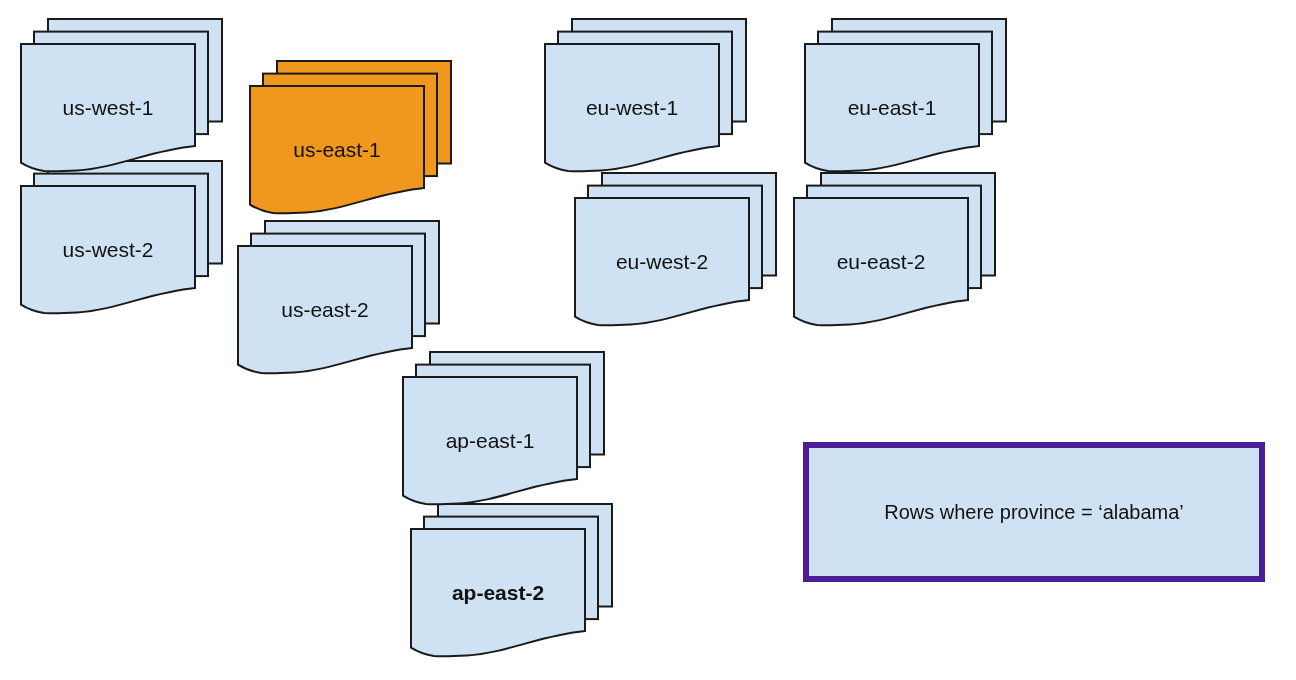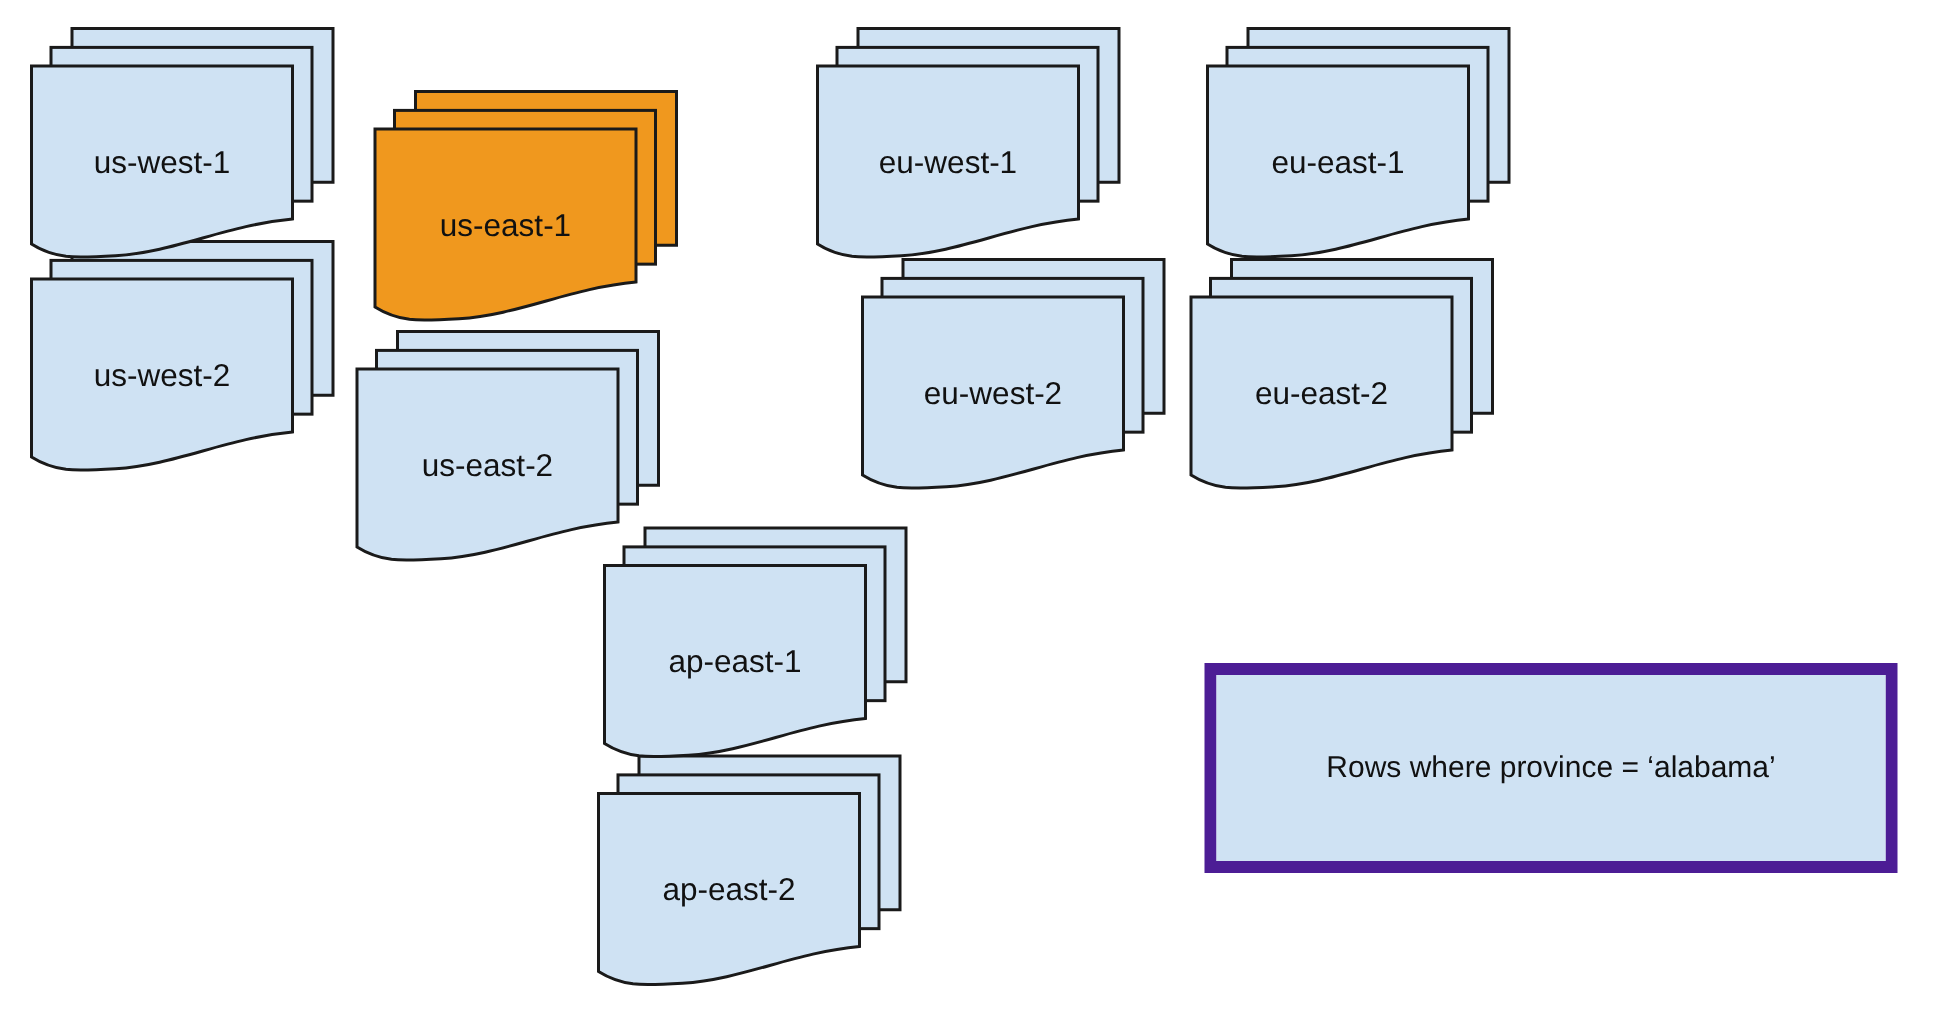--- a/index.html
+++ b/index.html
@@ -35,21 +35,21 @@
     font-size: 21px;
     fill: #111111;
     text-anchor: middle;
   }
   .legend {
     position: absolute;
     left: 803px;
     top: 442px;
     width: 462px;
     height: 140px;
-    border: 8px solid #4c1d95;
+    border: 6px solid #4c1d95;
     box-sizing: border-box;
     display: flex;
     gap: 44px;
   }
   .legend-row {
     flex: 1 1 0;
     display: flex;
     align-items: center;
     justify-content: center;
     font-size: 20px;
@@ -139,21 +139,21 @@
 
     <div class="stack" style="left: 402px; top: 351px; z-index: 2;">
       <svg width="204" height="156" viewBox="0 0 204 156">
         <rect class="sheet" x="28" y="1" width="174" height="102.5" fill="#cfe2f3"></rect>
         <rect class="sheet" x="14" y="13.6" width="174" height="102.5" fill="#cfe2f3"></rect>
         <path class="sheet" transform="translate(1,26)" d="M0 0 H174 V102 C130 106 96 124 56 126.5 C42 127.3 30 127.7 23 126.9 C14 125.6 6 122.4 0 118.6 Z" fill="#cfe2f3"></path>
         <text class="stack-label" x="88" y="97">ap-east-1</text>
       </svg>
     </div>
 
-    <div class="stack" style="left: 398px; top: 503px; z-index: 1;">
+    <div class="stack" style="left: 410px; top: 503px; z-index: 1; font-weight: bold;">
       <svg width="204" height="156" viewBox="0 0 204 156">
         <rect class="sheet" x="28" y="1" width="174" height="102.5" fill="#cfe2f3"></rect>
         <rect class="sheet" x="14" y="13.6" width="174" height="102.5" fill="#cfe2f3"></rect>
         <path class="sheet" transform="translate(1,26)" d="M0 0 H174 V102 C130 106 96 124 56 126.5 C42 127.3 30 127.7 23 126.9 C14 125.6 6 122.4 0 118.6 Z" fill="#cfe2f3"></path>
         <text class="stack-label" x="88" y="97">ap-east-2</text>
       </svg>
     </div>
   </div>
 
   <div class="legend">

